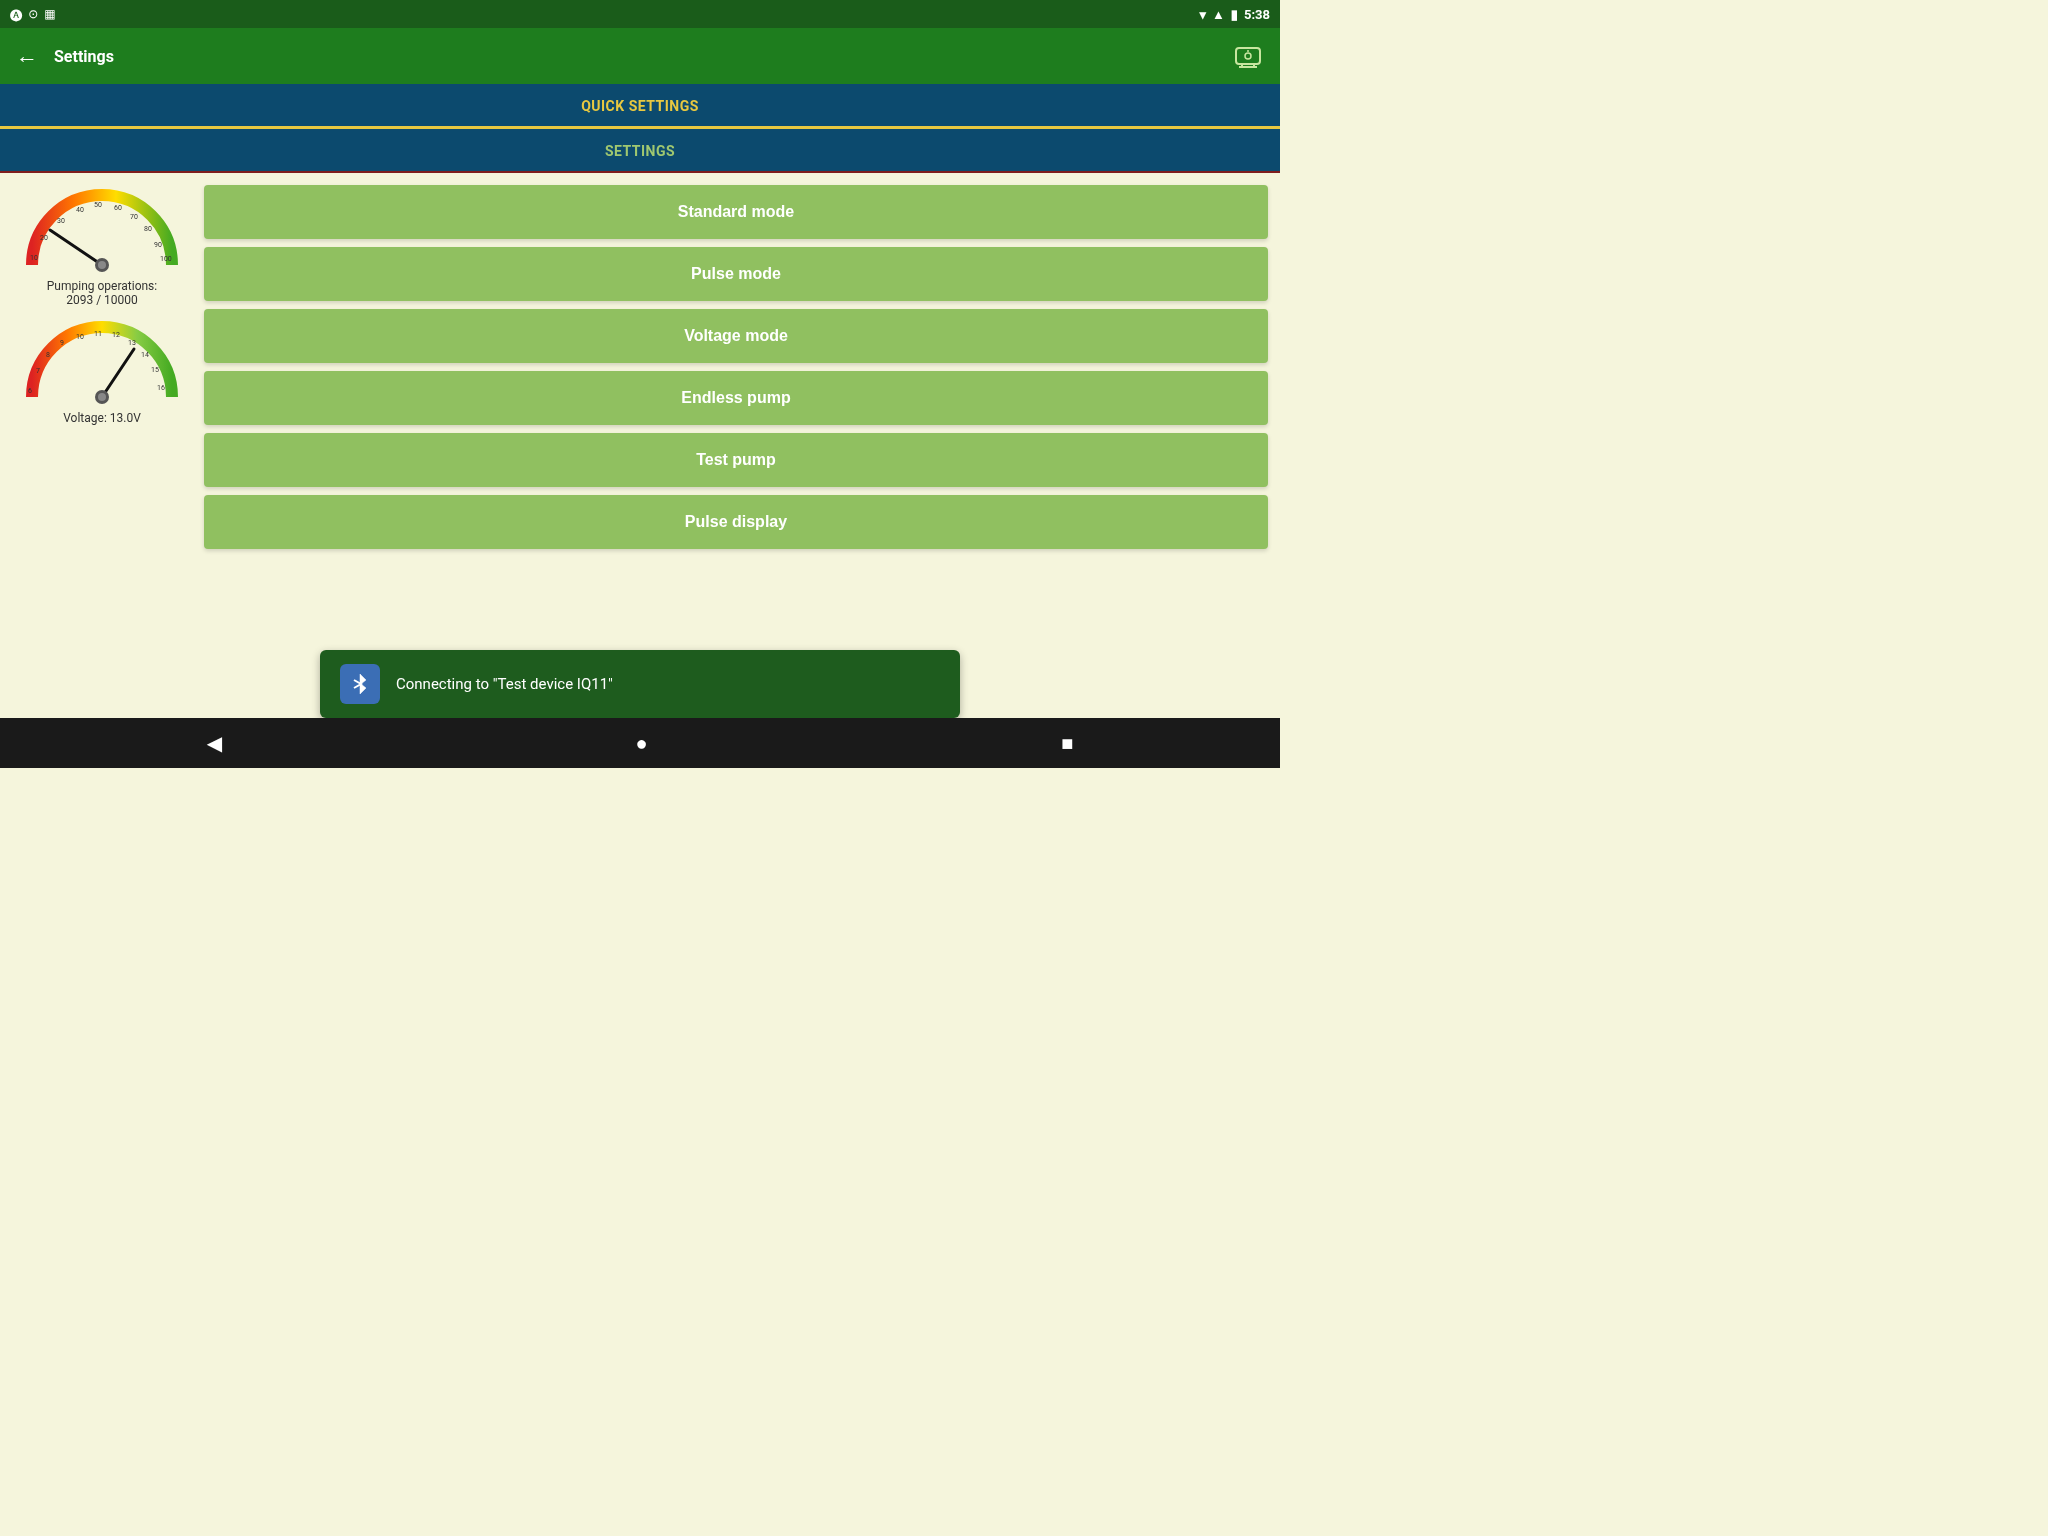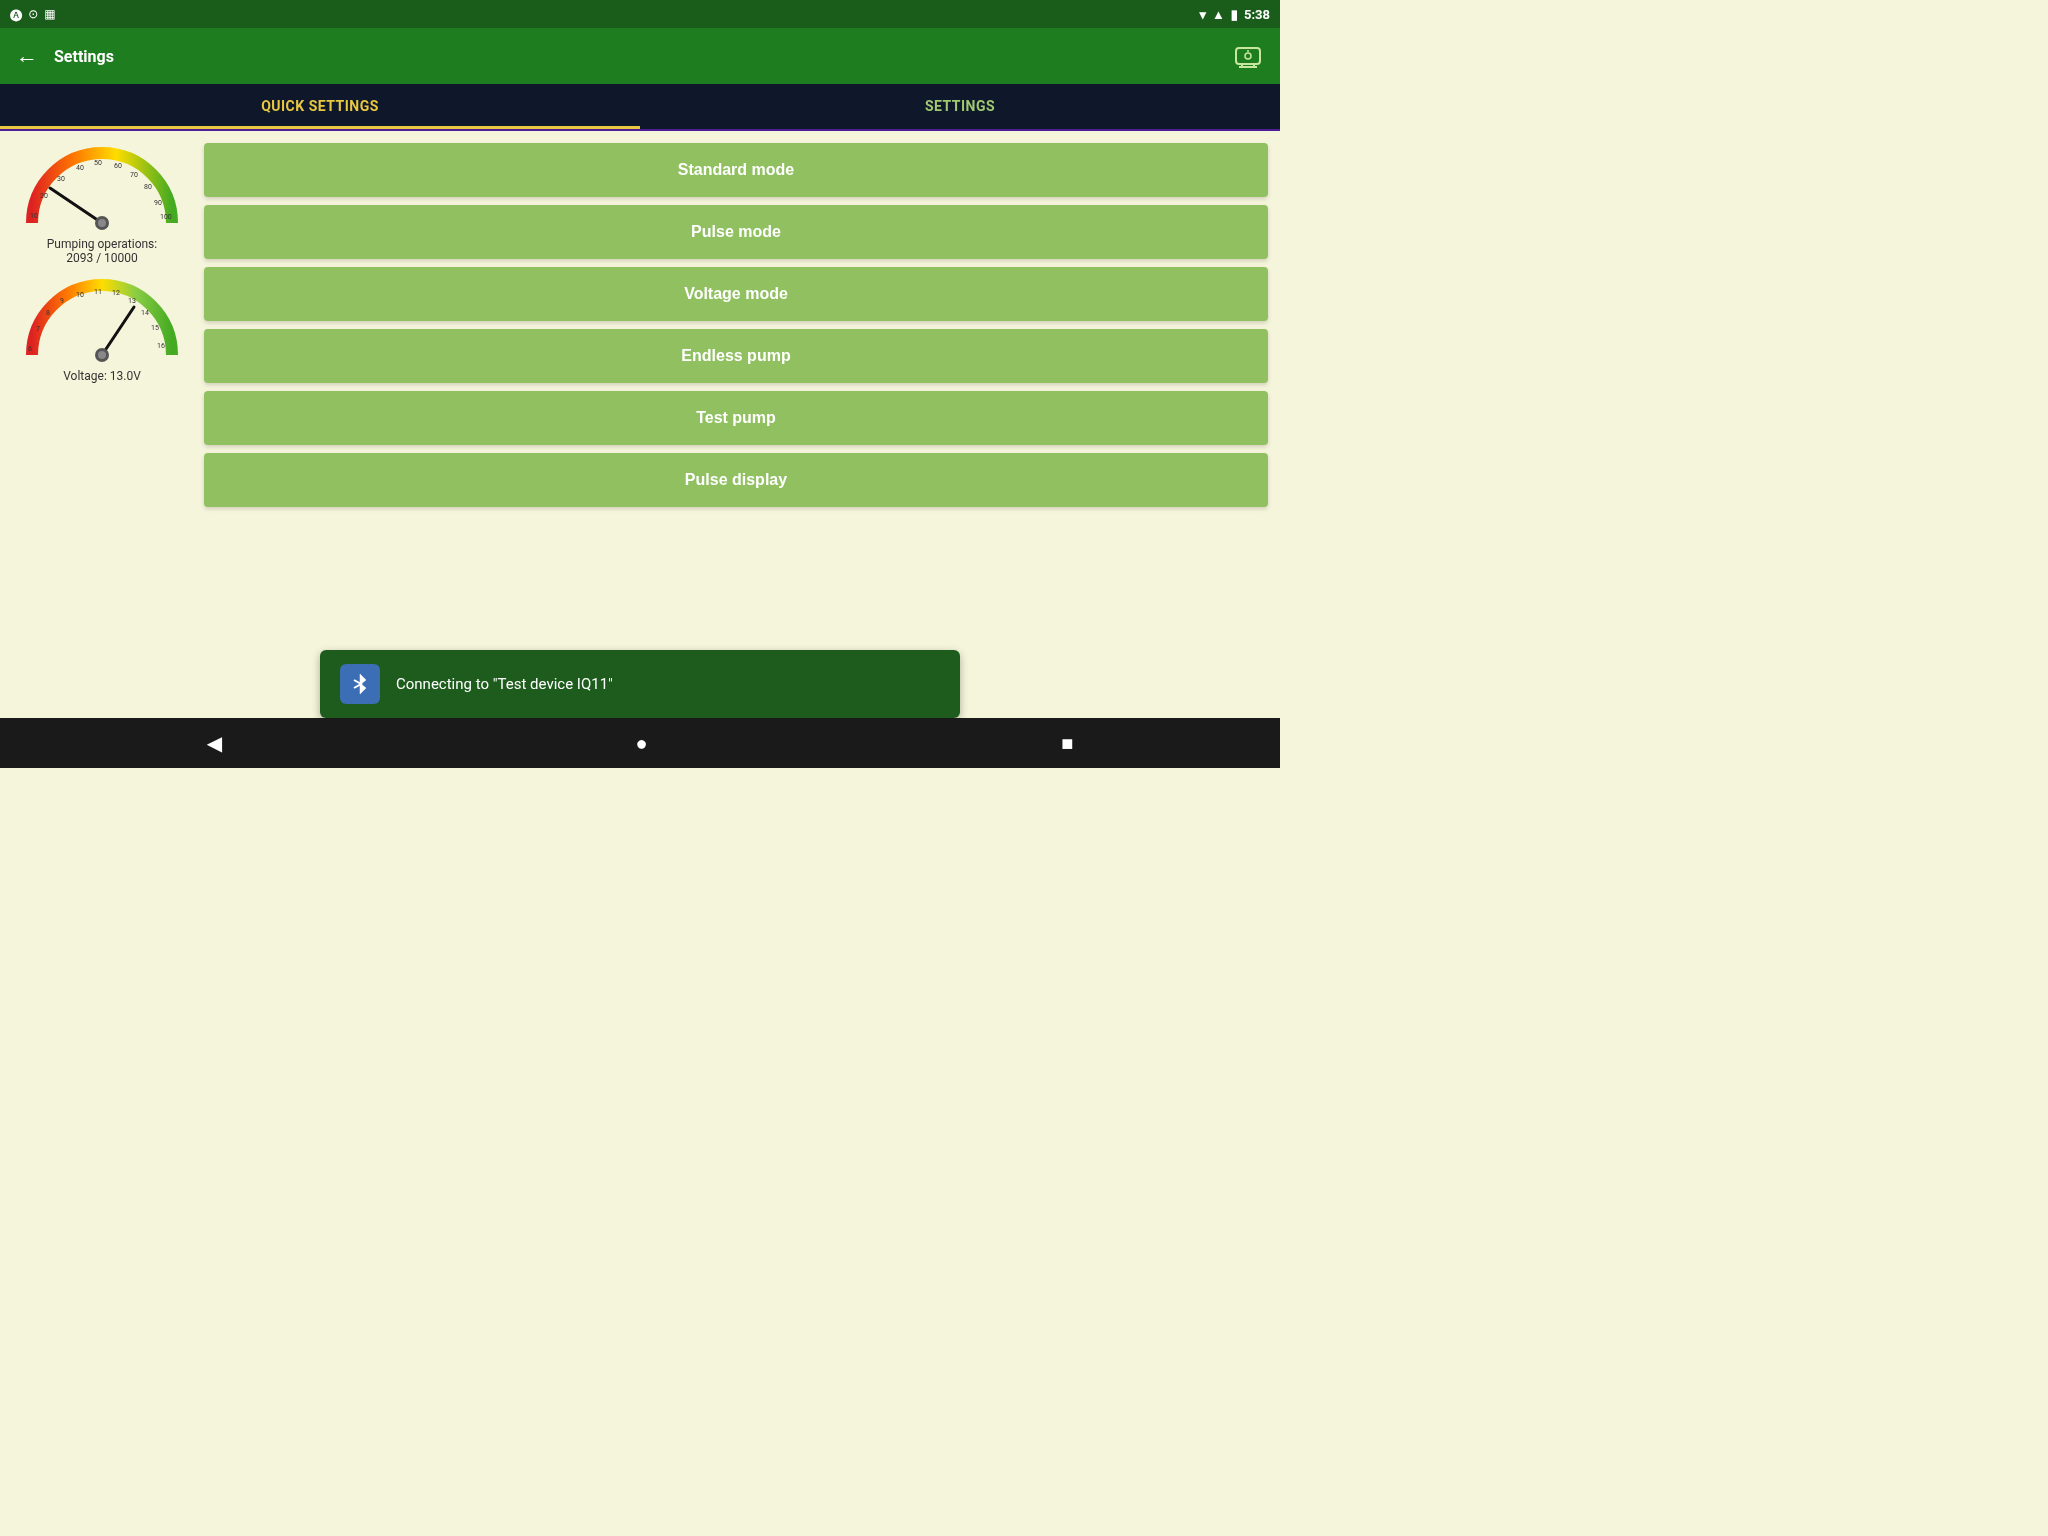--- a/index.html
+++ b/index.html
@@ -66,23 +66,24 @@
       font-size: 28px;
       cursor: pointer;
       background: none;
       border: none;
       display: flex;
       align-items: center;
     }
 
     
     .tab-bar {
-      background: #0f172a;
-      display: flex;
-      border-bottom: 2px solid #4c1d95;
+      background: #0c4a6e;
+      display: flex;
+      border-bottom: 2px solid #7f1d1d;
+      flex-direction: column;
     }
     .tab {
       flex: 1;
       text-align: center;
       padding: 14px 0 12px;
       font-size: 14px;
       font-weight: bold;
       cursor: pointer;
       color: #a0c870;
       letter-spacing: 0.5px;

